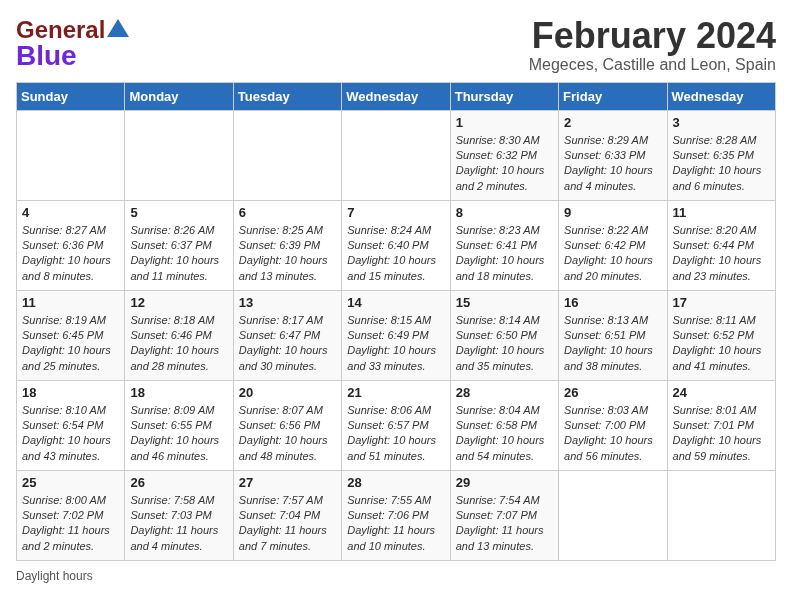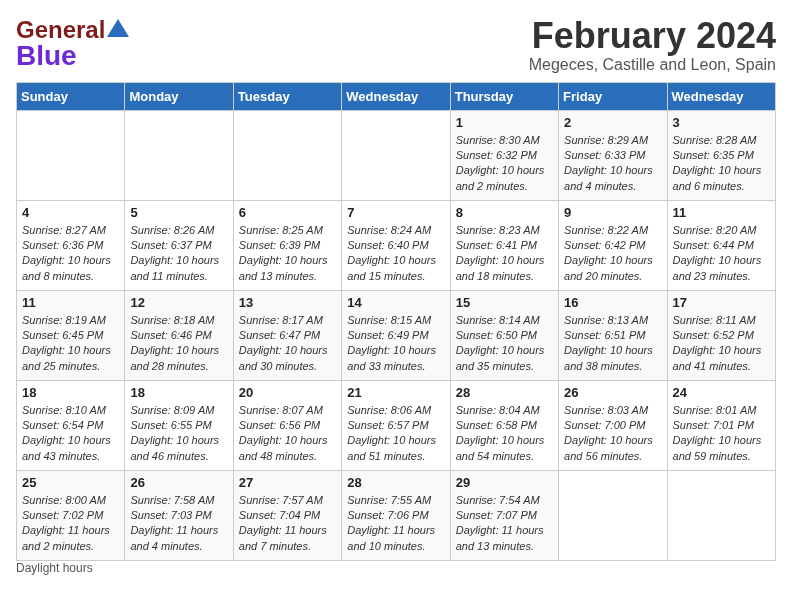--- a/index.html
+++ b/index.html
@@ -235,15 +235,15 @@
         <td>
           <div class="day-num">29</div>
           <div class="day-info">Sunrise: 7:54 AM<br>Sunset: 7:07 PM<br>Daylight: 11 hours<br>and 13 minutes.</div>
         </td>
         <td class="empty-cell"></td>
         <td class="empty-cell"></td>
       </tr>
     </tbody>
 </table>
 
-<div style="font-size:12px;color:#555;">
+<div style="margin-top:8px;font-size:12px;color:#555;">
   <span>Daylight hours</span>
 </div>
 
 </body></html>

